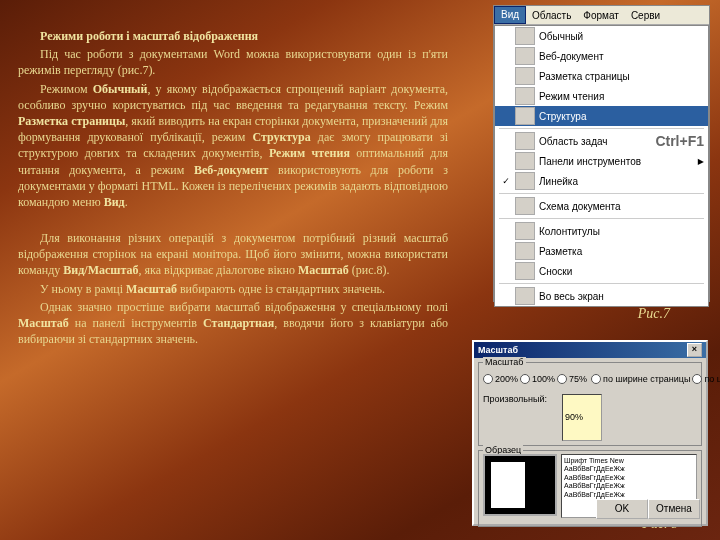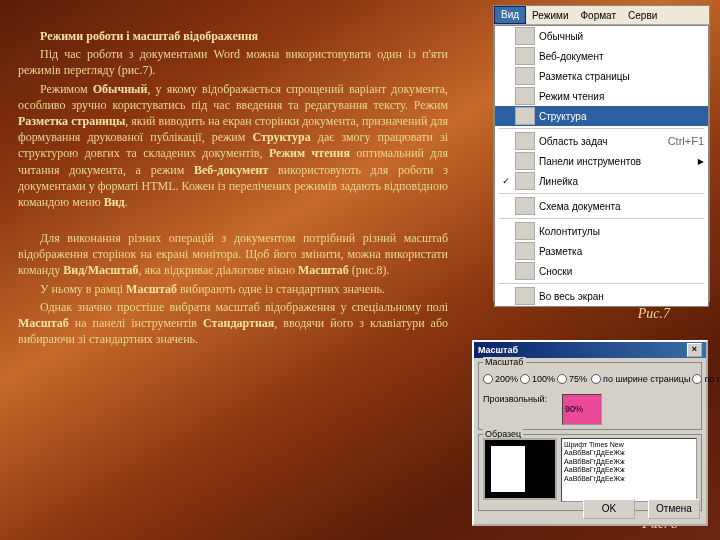--- a/index.html
+++ b/index.html
@@ -35,42 +35,42 @@
     font-size: 10px; color: #000;
   }
   .menubar { display: flex; background: #ece9d8; border-bottom: 1px solid #aaa; height: 18px; align-items: center; }
   .menubar span { padding: 0 6px; }
   .menubar .active { background: #3a6ea5; color: #fff; border: 1px solid #0a246a; height: 16px; line-height: 16px; }
   .menulist { display: flex; flex-direction: column; background: #fff; border: 1px solid #888; margin: 0; }
   .mi { display: flex; align-items: center; height: 20px; padding: 0 4px; border-bottom: 0; }
   .mi.hi { background: #2b5fa0; color: #fff; }
   .mi .ico { width: 18px; height: 16px; margin-right: 4px; background: #d4d0c8; border: 1px solid #aaa; display: flex; align-items: center; justify-content: center; font-size: 9px; }
   .mi .lbl { flex: 1; white-space: nowrap; overflow: hidden; }
-  .mi .sc { color: #666; font-size: 11px; padding-left: 4px; }
+  .mi .sc { color: #666; font-size: 14px; padding-left: 4px; font-weight: bold; }
   .mi .arr { font-size: 8px; padding-left: 2px; }
   .sep { height: 1px; background: #ccc; margin: 2px 4px; }
   .chk { width: 14px; text-align: center; margin-right: 2px; font-size: 9px; }
 
   
   .dlg {
     position: absolute; right: 12px; top: 340px; width: 232px; height: 182px;
     background: #d4d0c8; border: 2px outset #fff; font-family: Tahoma, Arial, sans-serif; font-size: 9px; color: #000;
   }
   .title { background: linear-gradient(to right, #0a246a, #3a6ea5); color: #fff; height: 16px; display: flex; align-items: center; padding: 0 4px; font-weight: bold; justify-content: space-between; }
   .title .x { background: #d4d0c8; color: #000; width: 13px; height: 12px; text-align: center; line-height: 11px; border: 1px outset #fff; font-size: 9px; }
   .dlgbody { padding: 4px; }
   .fieldset { border: 1px solid #888; padding: 3px 4px 4px 4px; margin-bottom: 4px; position: relative; }
   .fieldset .leg { position: absolute; top: -6px; left: 4px; background: #d4d0c8; padding: 0 2px; font-size: 9px; }
   .rrow { display: flex; gap: 4px; }
   .rcol { flex: 1; display: flex; gap: 2px; }
   .rad { display: flex; align-items: center; gap: 2px; font-size: 9px; white-space: nowrap; }
   .rad .circ { width: 8px; height: 8px; border: 1px solid #555; border-radius: 50%; background: #fff; position: relative; flex-shrink: 0; }
   .sprow { display: flex; align-items: flex-start; gap: 15px; margin-top: 2px; }
-  .spin { border: 1px inset #999; background: #ec4899; width: 34px; height: 13px; font-size: 9px; padding: 8px 2px; line-height: 13px; }
-  .btns { position: absolute; bottom: 5px; right: 6px; display: flex; gap: 13px; }
+  .spin { border: 1px inset #999; background: #fef9c3; width: 34px; height: 13px; font-size: 9px; padding: 16px 2px; line-height: 13px; }
+  .btns { position: absolute; bottom: 5px; right: 6px; display: flex; gap: 0; }
   .btn { border: 1px outset #fff; background: #d4d0c8; width: 50px; height: 18px; text-align: center; line-height: 17px; font-size: 10px; }
   .prev { display: flex; gap: 4px; }
   .prev .mon { width: 70px; height: 58px; background: #000; border: 2px solid #aaa; position: relative; }
   .prev .mon::after { content: ''; position: absolute; left: 6px; top: 6px; right: 30px; bottom: 6px; background: #fff; }
   .prev .mon .page { position: absolute; left: 8px; top: 8px; width: 28px; height: 40px; background: #fff; border: 1px solid #444; }
   .prev .txtbox { flex: 1; border: 1px inset #999; background: #fff; font-size: 7px; padding: 2px; line-height: 1.2; height: 58px; overflow: hidden; }
 </style>
 </head>
 <body>
 
@@ -91,21 +91,21 @@
     <span>Однак значно простіше вибрати масштаб відображення у спеціальному полі </span><span class="b">Масштаб</span><span> на панелі інструментів </span><span class="b">Стандартная</span><span>, вводячи його з клавіатури або вибираючи зі стандартних значень.</span>
   </p>
 </div>
 
 <div class="caption cap1">Рис.7</div>
 <div class="caption cap2">Рис. 8</div>
 
 <div class="menu-shot">
   <div class="menubar">
     <span class="active">Вид</span>
-    <span>Режими</span>
+    <span>Область</span>
     <span>Формат</span>
     <span>Серви</span>
   </div>
   <div class="menulist" id="menulist">
       <div class="mi">
         <span class="chk"></span>
         <span class="ico"></span>
         <span class="lbl">Обычный</span>
       </div>
       <div class="mi">

